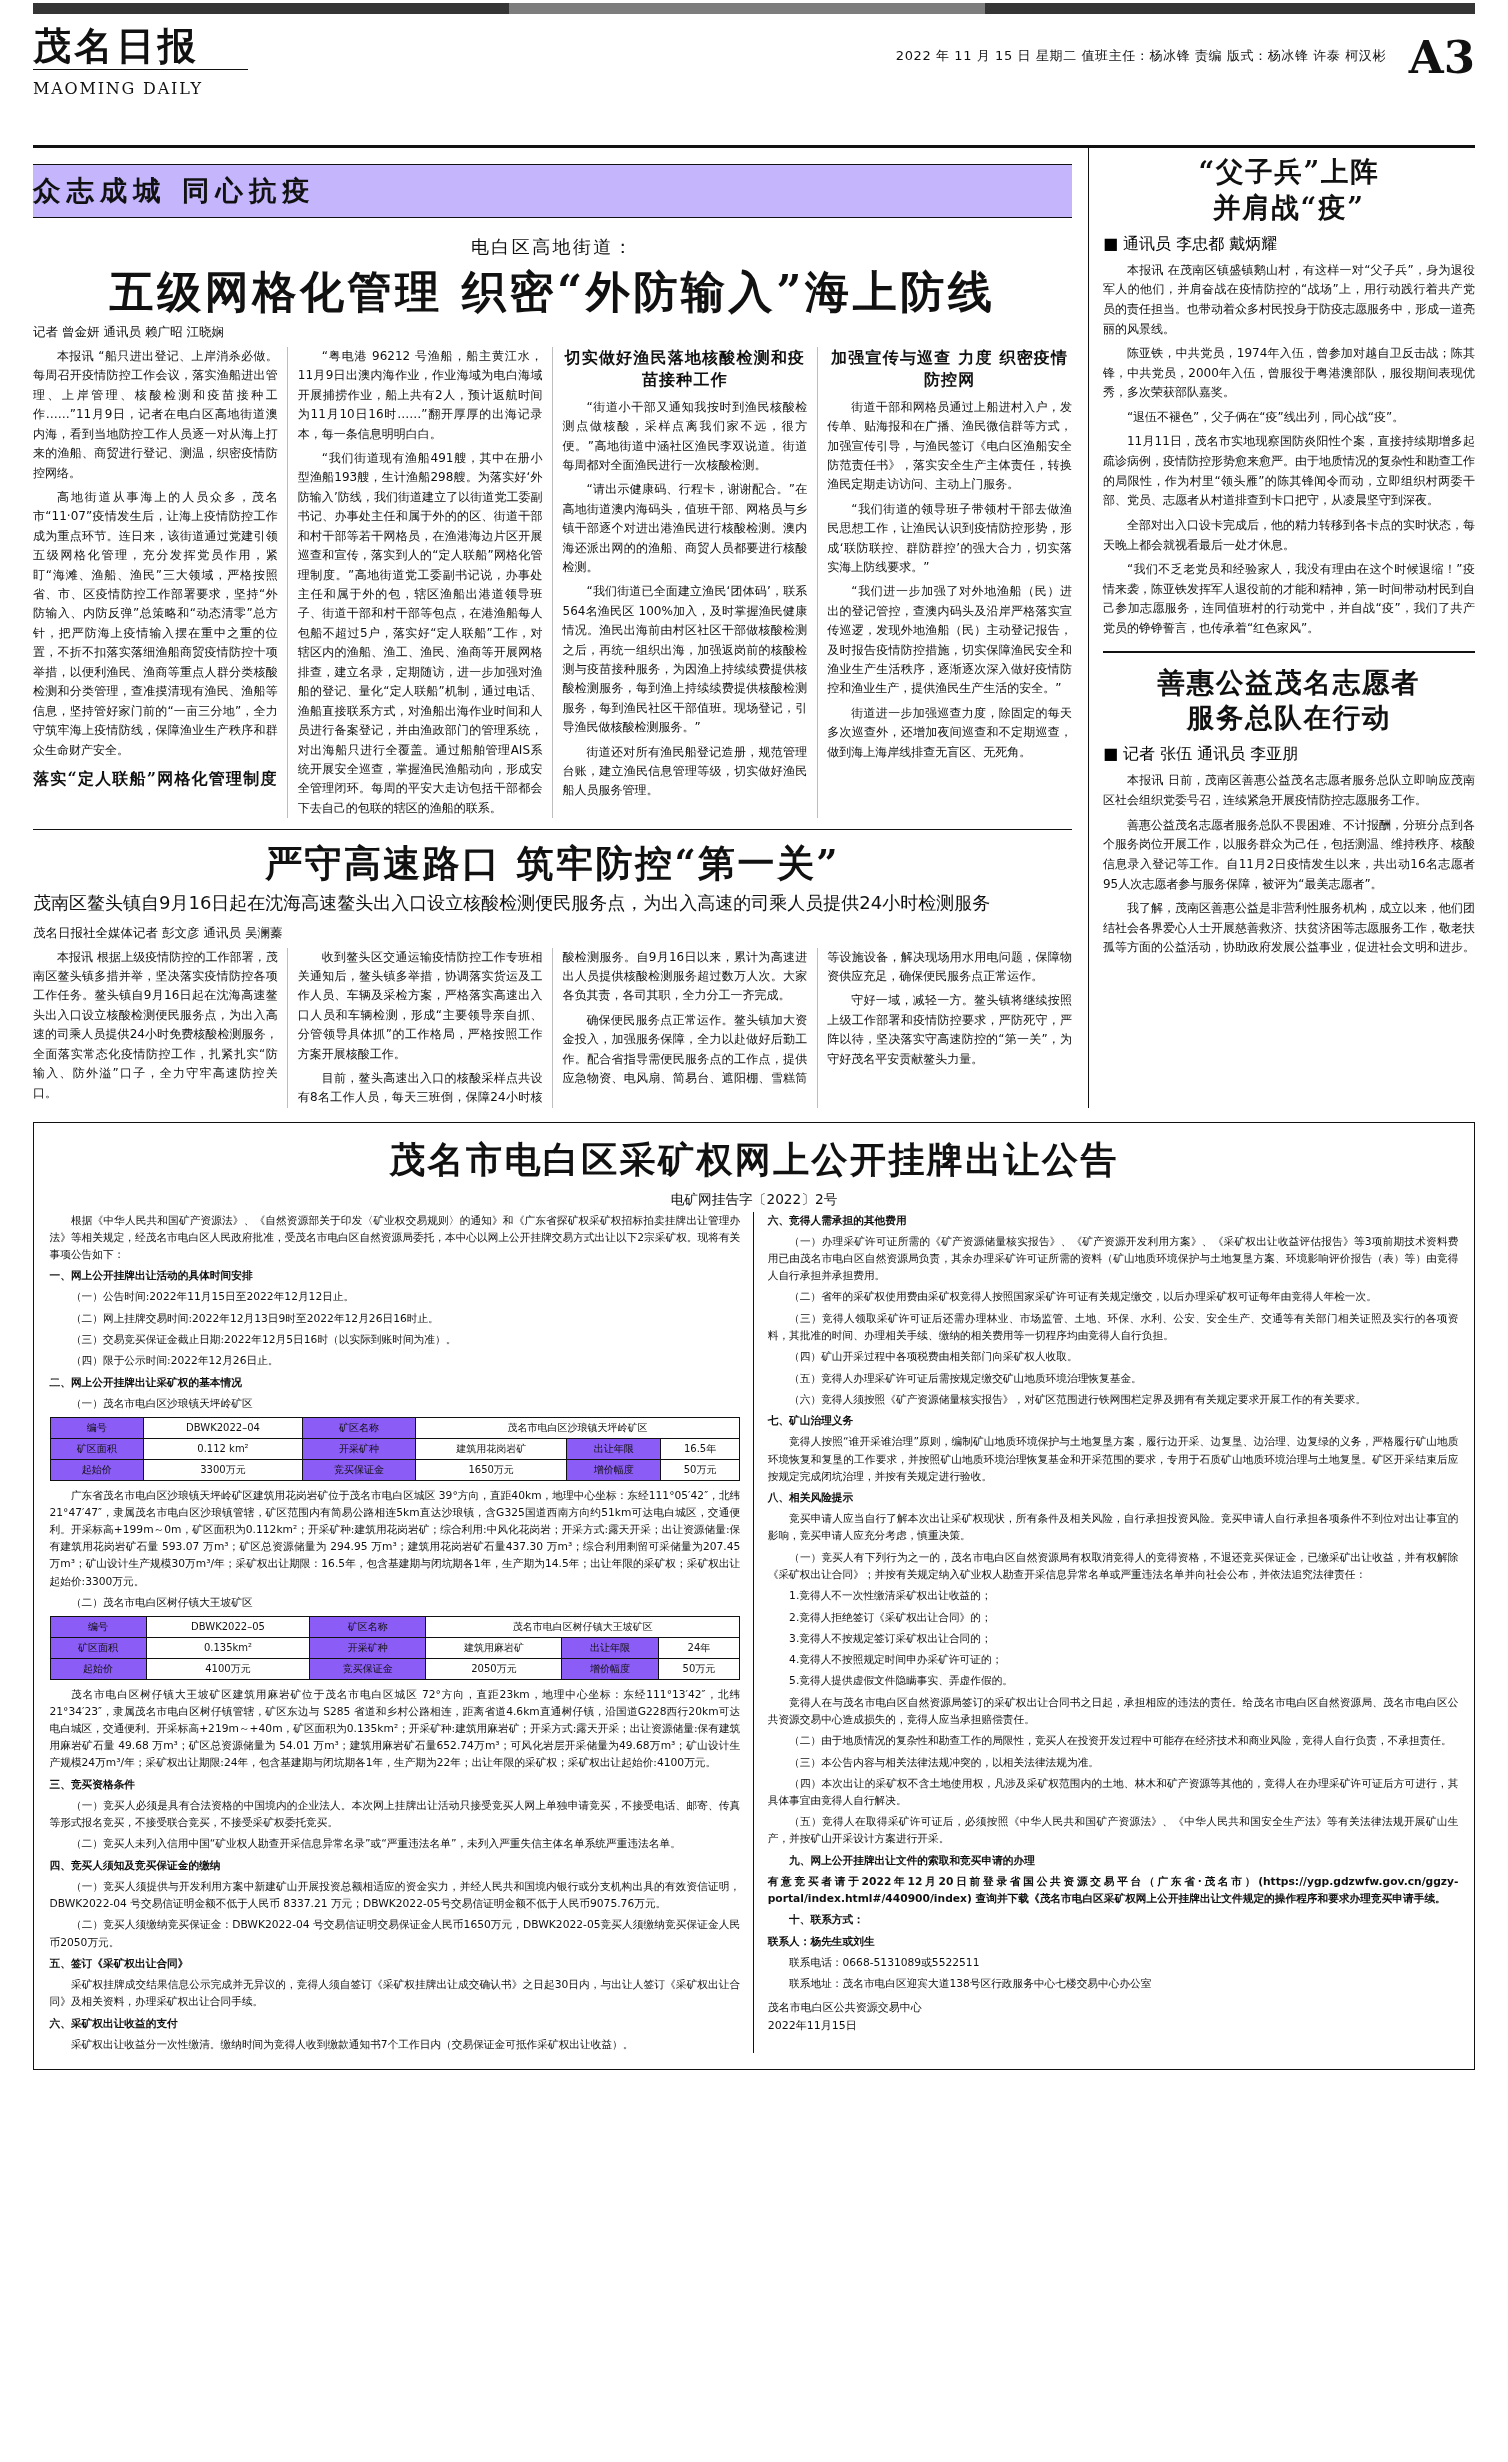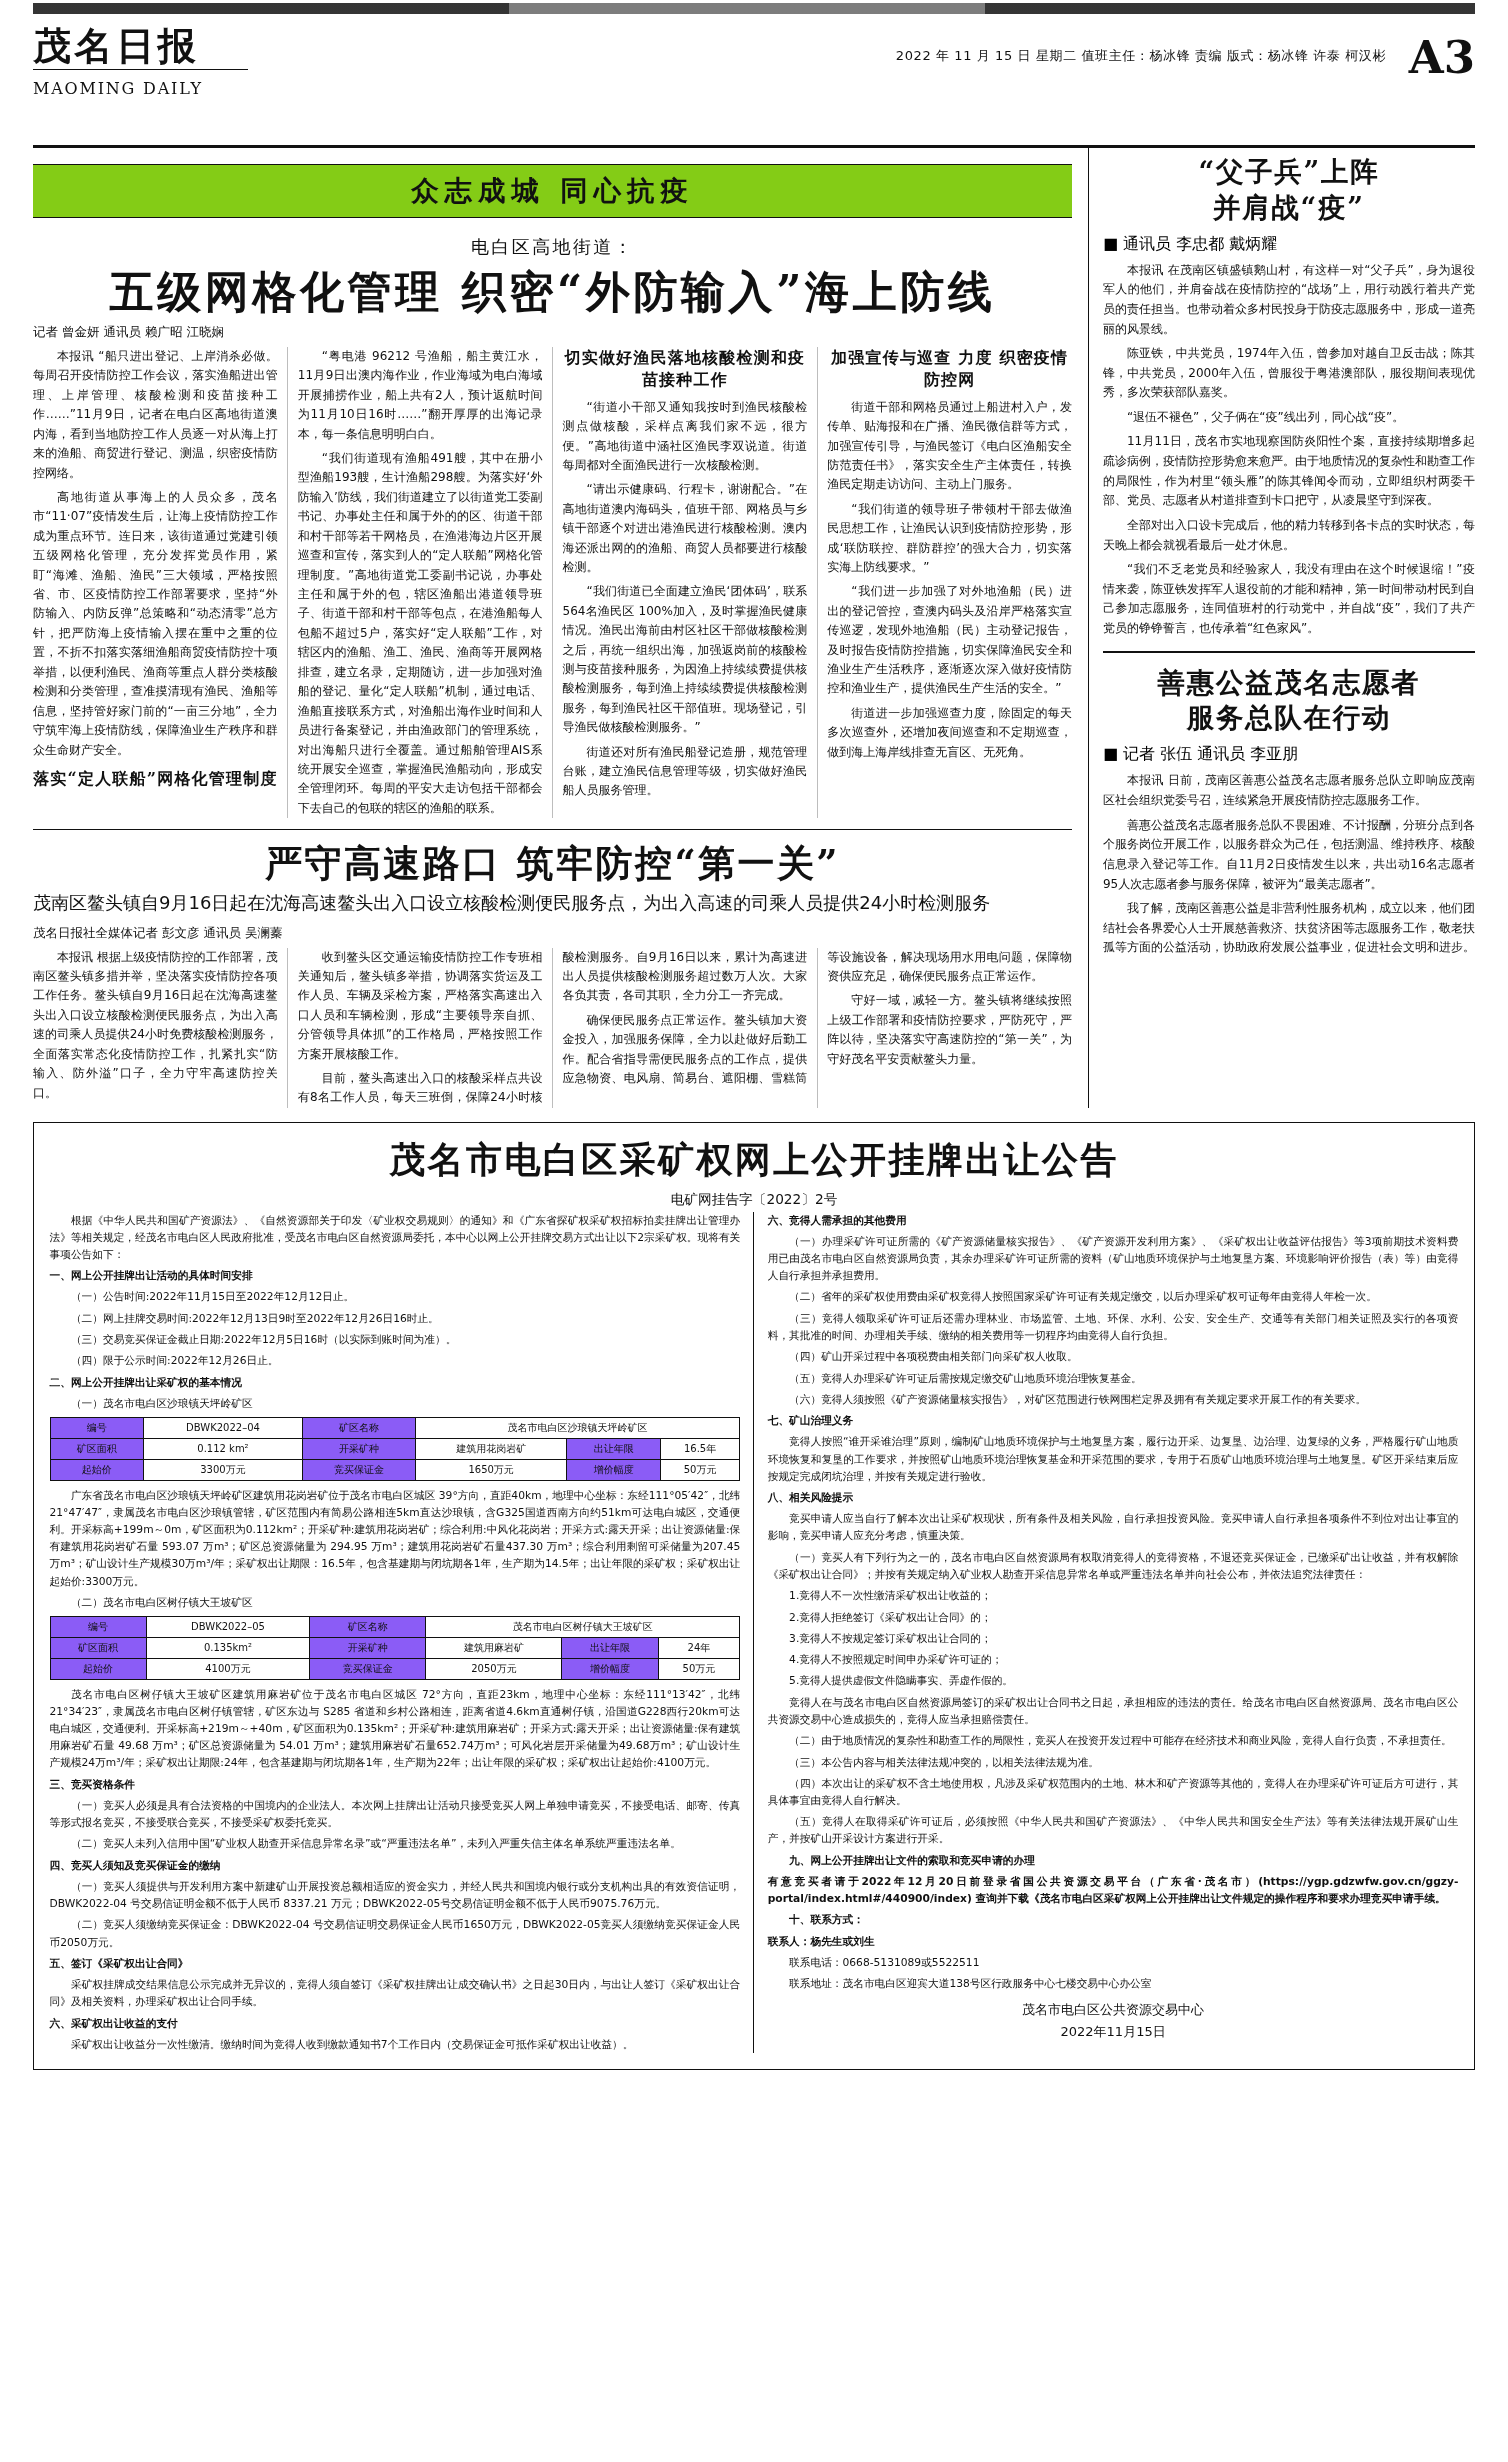--- a/index.html
+++ b/index.html
@@ -19,22 +19,22 @@
   .mast-page{position:absolute;right:0;top:10.7px;font-family:"DejaVu Serif","Liberation Serif",serif;font-weight:bold;font-size:45px;color:#111;}
   .mast-deco{position:absolute;left:0;top:-16.7px;height:10.7px;width:1442px;background:linear-gradient(90deg,#111 0 33%,#666 33% 66%,#111 66% 100%);opacity:.85;}
 
   
   .body-wrap{margin:0 33px;display:flex;gap:15.5px;}
   .col-left{width:1050px;}
   .col-right{width:376px;border-left:1.8px solid #111;padding-left:14.3px;}
 
   
   .banner{
-    margin-top:15.5px;text-align:center;border-top:1.8px solid #111;border-bottom:1.8px solid #111;
-    padding:8.4px 0;background:#84cc16;
+    margin-top:15.5px;text-align:left;border-top:1.8px solid #111;border-bottom:1.8px solid #111;
+    padding:8.4px 0;background:#c4b5fd;
   }
   .banner span{font-family:"DejaVu Serif","Liberation Serif",serif;font-weight:bold;font-size:27.4px;letter-spacing:6px;color:#111;}
 
   .shoulder{text-align:center;font-size:18px;letter-spacing:2.4px;margin-top:16.7px;color:#111;font-family:"DejaVu Serif","Liberation Serif",serif;}
   .headline{
     text-align:center;font-family:"DejaVu Serif","Liberation Serif",serif;font-weight:bold;
     font-size:44px;letter-spacing:3.6px;color:#111;margin:8.4px 0 6px 0;line-height:1.15;
   }
   .headline2{
     text-align:center;font-family:"DejaVu Serif","Liberation Serif",serif;font-weight:bold;
@@ -70,21 +70,21 @@
     font-family:"DejaVu Serif","Liberation Serif",serif;font-weight:bold;font-size:36px;
     text-align:center;letter-spacing:2.4px;color:#111;margin-bottom:6px;
   }
   .notice-sub{text-align:center;font-size:13.7px;color:#111;margin-bottom:2.4px;}
   .notice-body{column-count:2;column-gap:27.4px;column-rule:0.6px solid #111;}
   p.n{font-size:10.7px;line-height:1.6;text-align:justify;margin:0 0 4.2px 0;text-indent:2em;color:#111;}
   p.n.h{text-indent:0;font-weight:bold;}
   table.mt{width:100%;border-collapse:collapse;margin:4.8px 0 6px 0;font-size:10px;}
   table.mt td{border:0.6px solid #111;padding:3px 3.6px;text-align:center;color:#111;}
   table.mt td.lbl{background:#8b5cf6;white-space:nowrap;}
-  .sign{text-align:center;font-size:13px;margin-top:6px;line-height:1.7;color:#111;}
+  .sign{text-align:left;font-size:11px;margin-top:6px;line-height:1.7;color:#111;}
 </style>
 </head>
 <body>
 
 <div class="page">
 
   <div class="masthead">
     <div class="mast-deco"></div>
     <div class="mast-logo">
       <div class="cn">茂名日报</div>

